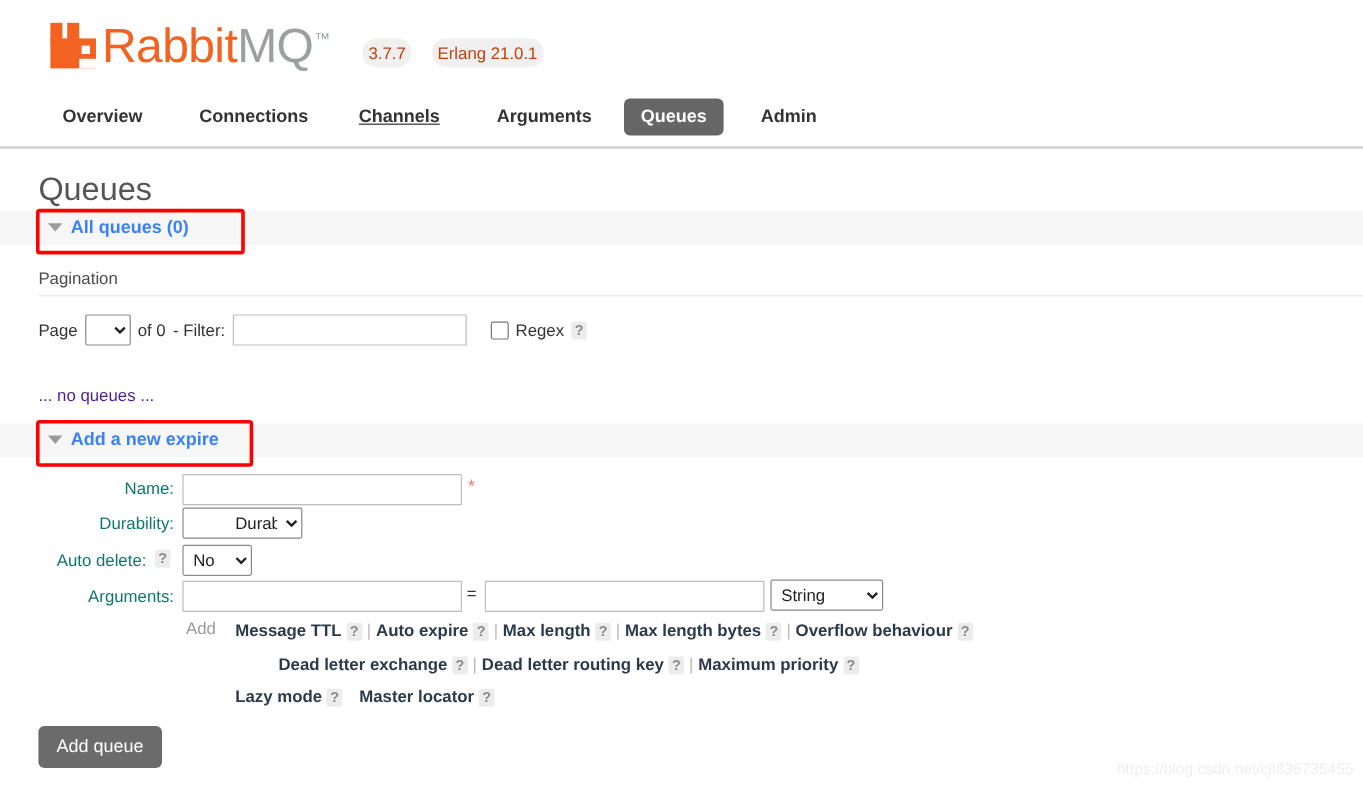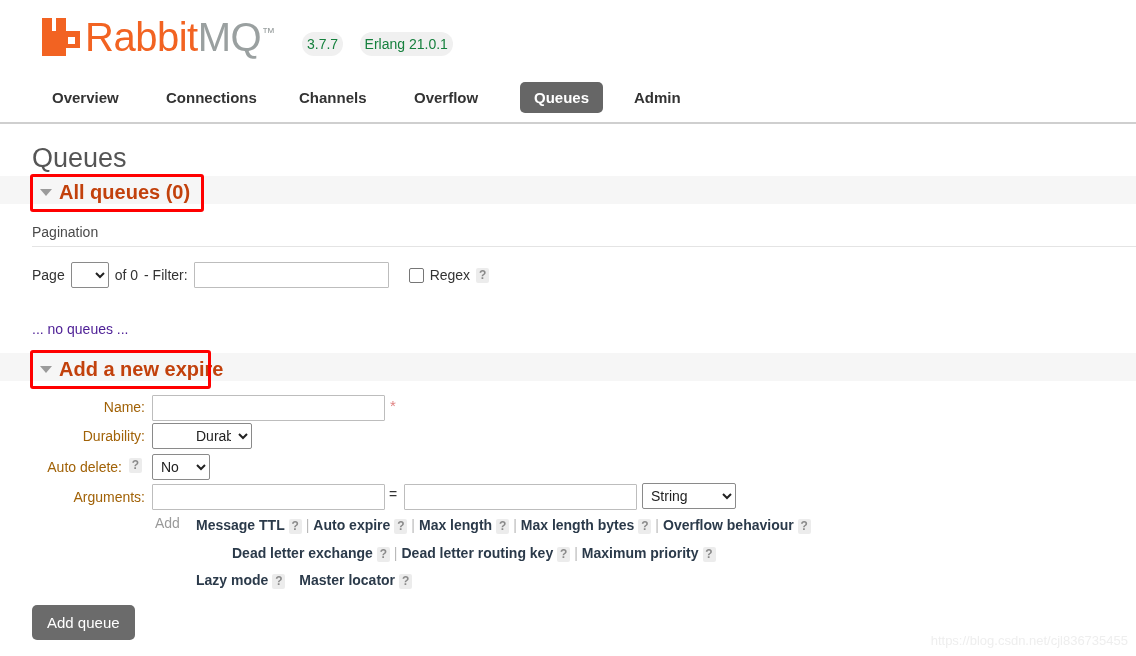--- a/index.html
+++ b/index.html
@@ -69,21 +69,21 @@
   #logo-text .mq { color: #9aa0a0; }
   #logo-tm {
     color: #9aa0a0;
     font-size: 13px;
     vertical-align: super;
     margin-left: 1px;
   }
   .version-badge {
     display: inline-block;
     background: #f0f0f0;
-    color: #15803d;
+    color: #c2410c;
     font-size: 14px;
     padding: 4px 5px;
     border-radius: 12px;
     margin-left: 12px;
     vertical-align: middle;
   }
   #badges {
     position: absolute;
     left: 290px; top: 32px;
   }
@@ -124,23 +124,23 @@
 
   .section-band {
     position: absolute;
     left: 0;
     width: 1136px;
     height: 28px;
     background: #f6f6f6;
   }
   .section-head {
     position: absolute;
-    font-size: 20px;
+    font-size: 15px;
     font-weight: bold;
-    color: #c2410c;
+    color: #3b82f6;
     cursor: pointer;
     white-space: nowrap;
   }
   .tri {
     display: inline-block;
     width: 0; height: 0;
     border-left: 6px solid transparent;
     border-right: 6px solid transparent;
     border-top: 7px solid #9b9b9b;
     margin-right: 7px;
@@ -220,21 +220,21 @@
     position: absolute;
     left: 32px; top: 321px;
     font-size: 14px;
     color: #4c1d95;
   }
 
   
   .form-label {
     position: absolute;
     font-size: 14px;
-    color: #a16207;
+    color: #0f766e;
     text-align: right;
     white-space: nowrap;
   }
   #name-input { position: absolute; left: 152px; top: 395px; width: 223px; }
   #name-star {
     position: absolute; left: 390px; top: 397px;
     color: #e08080; font-size: 15px;
   }
   #durability-select { position: absolute; left: 152px; top: 423px; width: 100px; padding-left: 39px; }
   #autodelete-help { position: absolute; left: 129px; top: 458px; }
@@ -313,22 +313,22 @@
 
   <div id="badges">
     <span class="version-badge">3.7.7</span>
     <span class="version-badge">Erlang 21.0.1</span>
   </div>
 </div>
 
 <div id="nav">
   <div class="nav-item" style="left:38px;">Overview</div>
   <div class="nav-item" style="left:152px;">Connections</div>
-  <div class="nav-item" style="left:285px;">Channels</div>
-  <div class="nav-item" style="left:400px;">Overflow</div>
+  <div class="nav-item" style="left:285px;text-decoration:underline;">Channels</div>
+  <div class="nav-item" style="left:400px;">Arguments</div>
   <div class="nav-item active" style="left:520px;">Queues</div>
   <div class="nav-item" style="left:620px;">Admin</div>
 </div>
 
 <div id="page-title">Queues</div>
 
 <div class="section-band" style="top:176px;"></div>
 <div class="section-head" style="left:40px; top:181px;">
   <span class="tri"></span><span>All queues (0)</span>
 </div>

